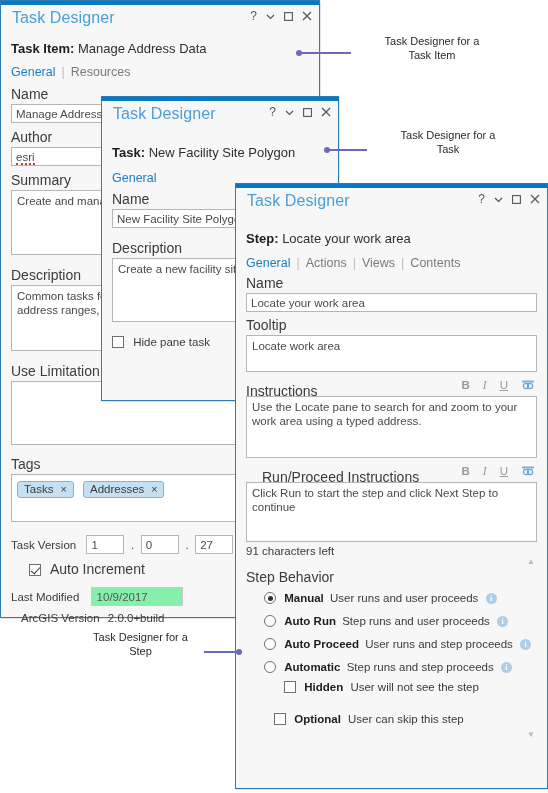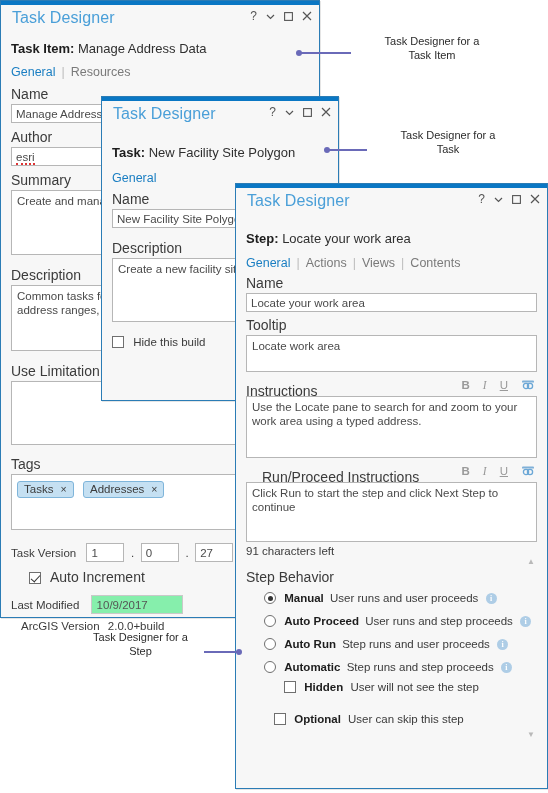--- a/index.html
+++ b/index.html
@@ -306,21 +306,21 @@
       <div class="lbl" style="margin-top:6px;">Summary</div>
       <div class="area" style="width:298px; height:65px;">Create and manage address data</div>
 
       <div class="lbl" style="margin-top:12px;">Description</div>
       <div class="area" style="width:298px; height:66px;">Common tasks for creating road centerlines with address ranges, site addresses, and related records.</div>
 
       <div class="lbl" style="margin-top:12px;">Use Limitation</div>
       <div class="area" style="width:298px; height:64px;"></div>
 
       <div class="lbl" style="margin-top:11px;">Tags</div>
-      <div class="tagbox" style="width:298px; height:56px;">
+      <div class="tagbox" style="width:298px; height:48px;">
         <span class="tag">
           <span>Tasks</span>
           <span class="x">×</span>
         </span>
         <span class="tag">
           <span>Addresses</span>
           <span class="x">×</span>
         </span>
       </div>
 
@@ -385,21 +385,21 @@
       </div>
 
       <div class="lbl" style="margin-top:6px;">Name</div>
       <div class="txt" style="width:216px;">New Facility Site Polygon</div>
 
       <div class="lbl" style="margin-top:12px;">Description</div>
       <div class="area" style="width:216px; height:64px;">Create a new facility site polygon</div>
 
       <div style="margin-top:14px; font-size:11.5px; color:#3b3b3b;">
         <span class="cb"></span>
-        <span style="margin-left:6px;">Hide this build</span>
+        <span style="margin-left:6px;">Hide pane task</span>
       </div>
     </div>
   </div>
 
   <div class="window" style="left:235px; top:183px; width:313px; height:606px;">
     <div class="win-topbar"></div>
     <div class="title-row">
       <div class="win-title">Task Designer</div>
       <div class="win-ctrls">
         <span class="ctrl">?</span>
@@ -487,28 +487,28 @@
 
       <div style="margin-top:7px; margin-left:18px;">
         <div class="beh-row">
           <span class="rb checked"></span>
           <b style="margin-left:5px;">Manual</b>
           <span style="margin-left:3px;">User runs and user proceeds</span>
           <span class="info-i" style="margin-left:4px;">i</span>
         </div>
         <div class="beh-row">
           <span class="rb"></span>
-          <b style="margin-left:5px;">Auto Proceed</b>
-          <span style="margin-left:3px;">User runs and step proceeds</span>
+          <b style="margin-left:5px;">Auto Run</b>
+          <span style="margin-left:3px;">Step runs and user proceeds</span>
           <span class="info-i" style="margin-left:4px;">i</span>
         </div>
         <div class="beh-row">
           <span class="rb"></span>
-          <b style="margin-left:5px;">Auto Run</b>
-          <span style="margin-left:3px;">Step runs and user proceeds</span>
+          <b style="margin-left:5px;">Auto Proceed</b>
+          <span style="margin-left:3px;">User runs and step proceeds</span>
           <span class="info-i" style="margin-left:4px;">i</span>
         </div>
         <div class="beh-row" style="margin-bottom:8px;">
           <span class="rb"></span>
           <b style="margin-left:5px;">Automatic</b>
           <span style="margin-left:3px;">Step runs and step proceeds</span>
           <span class="info-i" style="margin-left:4px;">i</span>
         </div>
         <div class="beh-row" style="margin-left:20px; margin-bottom:0;">
           <span class="cb"></span>

